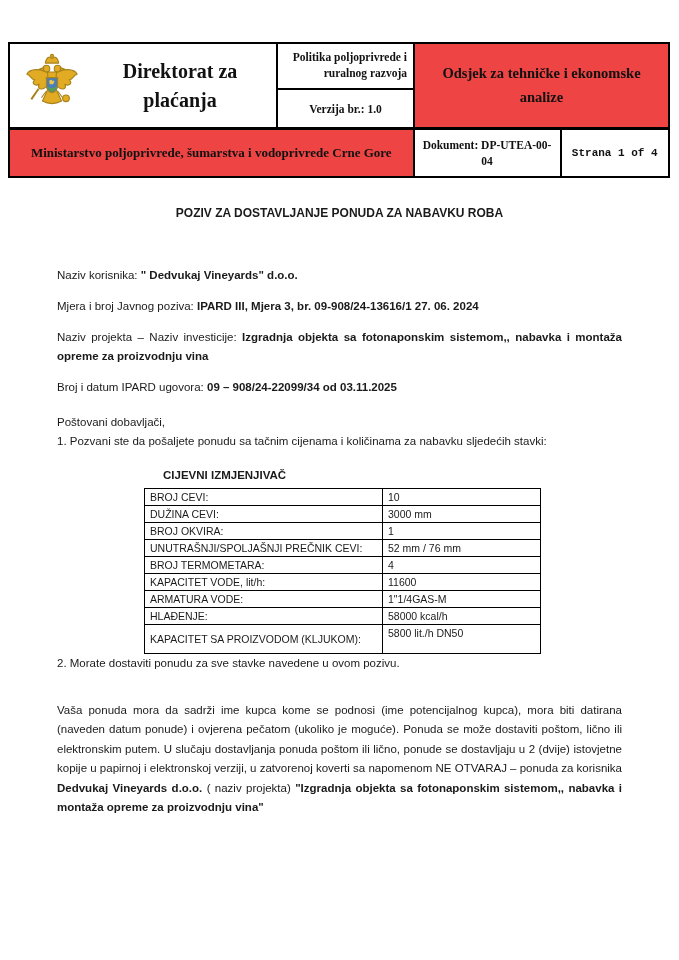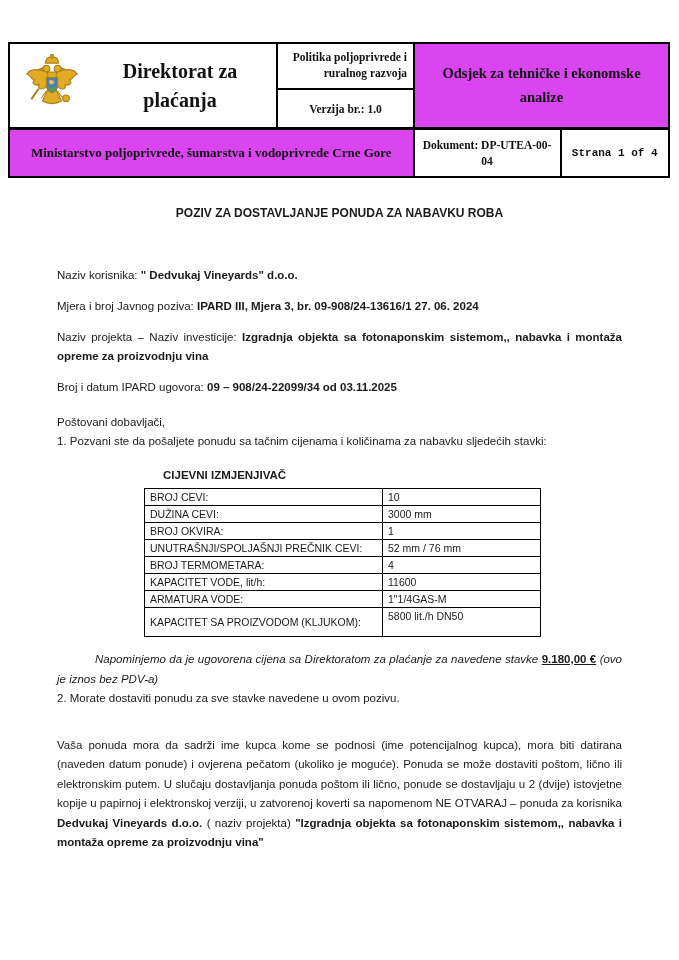--- a/index.html
+++ b/index.html
@@ -33,21 +33,21 @@
     border-right: 2.5px solid #000;
     gap: 10px;
     padding: 4px 6px 4px 14px;
   }
   .brand-title { font-size: 20px; line-height: 1.45; flex: 1; }
   .logo-wrap { width: 56px; height: 66px; flex: 0 0 56px; }
   .col2 { width: 137px; border-right: 2.5px solid #000; display: flex; flex-direction: column; }
   .policy { height: 46px; border-bottom: 2.5px solid #000; font-size: 11.5px; line-height: 1.35; padding: 2px 6px; text-align: right; }
   .version { flex: 1; font-size: 11.5px; padding: 2px 6px; }
   .dept { flex: 1; font-size: 14.5px; line-height: 1.6; padding: 2px 14px; }
-  .gray { background: #d946ef; }
+  .gray { background: #ef4444; }
   .ministry { width: 404.5px; border-right: 2.5px solid #000; font-size: 13px; line-height: 1.45; padding: 2px 20px; }
   .docnum { width: 147px; border-right: 2.5px solid #000; font-size: 11.5px; line-height: 1.4; padding: 2px 8px; }
   .pagenum { flex: 1; font-size: 11px; padding: 2px 4px; font-family: Liberation Mono, monospace; }
 
   
   .content {
     position: absolute;
     left: 0; top: 172px;
     width: 679px;
     padding: 0 57px;
@@ -181,26 +181,29 @@
             <td class="spec-value">4</td>
           </tr>
           <tr>
             <td class="spec-label">KAPACITET VODE, lit/h:</td>
             <td class="spec-value">11600</td>
           </tr>
           <tr>
             <td class="spec-label">ARMATURA VODE:</td>
             <td class="spec-value">1"1/4GAS-M</td>
           </tr>
+          <tr>
+            <td class="spec-label">HLAĐENJE:</td>
+            <td class="spec-value">58000 kcal/h</td>
+          </tr>
           <tr class="tall">
             <td class="spec-label">KAPACITET SA PROIZVODOM (KLJUKOM):</td>
             <td class="spec-value">5800 lit./h DN50</td>
           </tr>
         </tbody>
     </table>
 
-    <p class="note"><span class="i">Napominjemo da je ugovorena cijena sa Direktoratom za plaćanje za navedene stavke </span><span class="b u">9.180,00  €</span><span> </span><span class="i">(ovo je iznos bez PDV-a)</span></p>
     <p class="item2">2.  Morate dostaviti ponudu za sve stavke navedene u ovom pozivu.</p>
 
     <p class="closing"><span>Vaša ponuda mora da sadrži ime kupca kome se podnosi (ime potencijalnog kupca), mora biti datirana (naveden datum ponude) i ovjerena pečatom (ukoliko je moguće). Ponuda se  može dostaviti poštom, lično ili elektronskim putem. U slučaju dostavljanja ponuda poštom ili lično, ponude se dostavljaju u 2 (dvije) istovjetne kopije u papirnoj i elektronskoj verziji, u zatvorenoj koverti sa napomenom NE OTVARAJ – ponuda za korisnika </span><span class="b">Dedvukaj Vineyards d.o.o.</span><span> ( naziv projekta) </span><span class="b">"Izgradnja objekta sa fotonaponskim sistemom,, nabavka i montaža opreme za proizvodnju vina"</span></p>
   </div>
 
 </div>
 
 </body></html>

